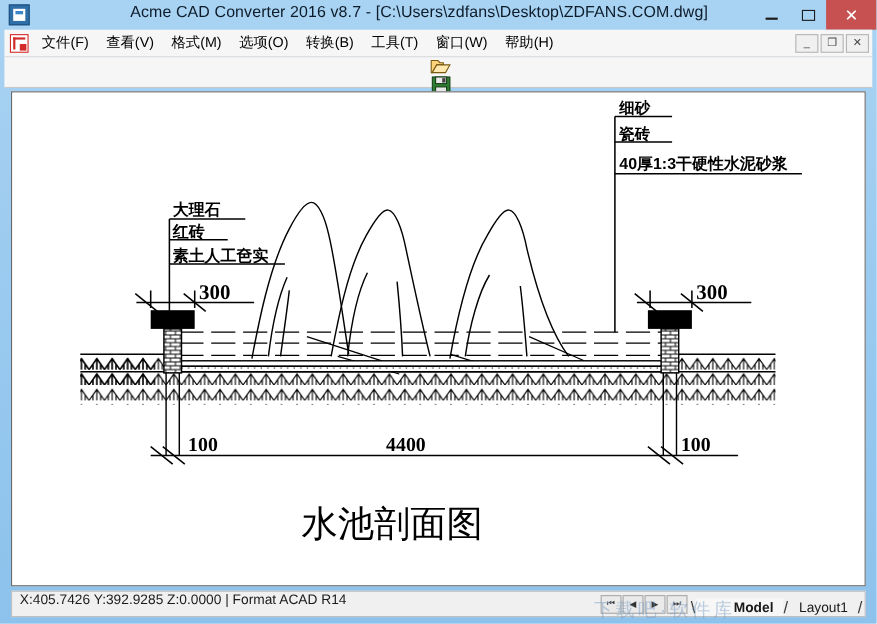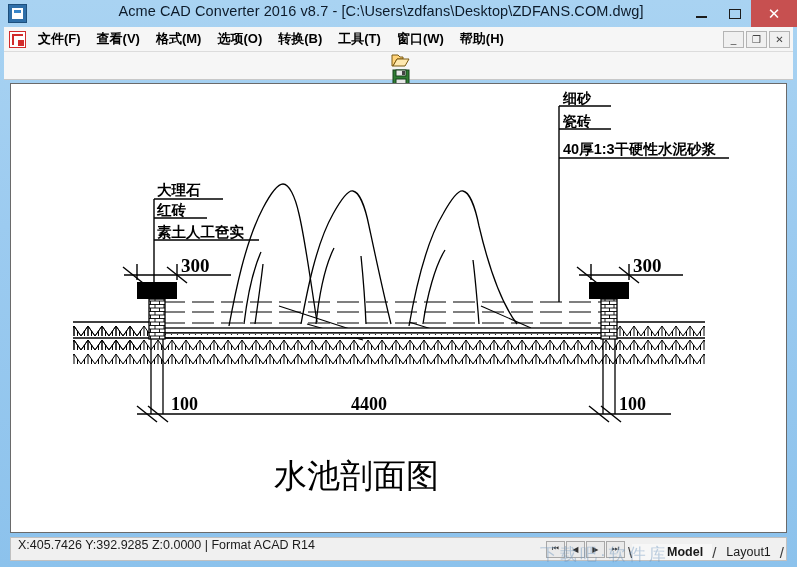--- a/index.html
+++ b/index.html
@@ -139,21 +139,20 @@
     right: 1px; bottom: 1px;
     width: 6px; height: 6px;
     background: #d12b2b;
   }
   .menu-item {
     font-size: 13px;
     color: #000000;
     padding: 16px 8px;
     white-space: nowrap;
     line-height: 18px;
-    font-weight: bold;
   }
   .mdi-btns {
     margin-left: auto;
     display: flex;
     padding-right: 3px;
   }
   .mdi-btn {
     width: 21px; height: 17px;
     border: 1px solid #b4b4b4;
     background: #f0f0f0;

